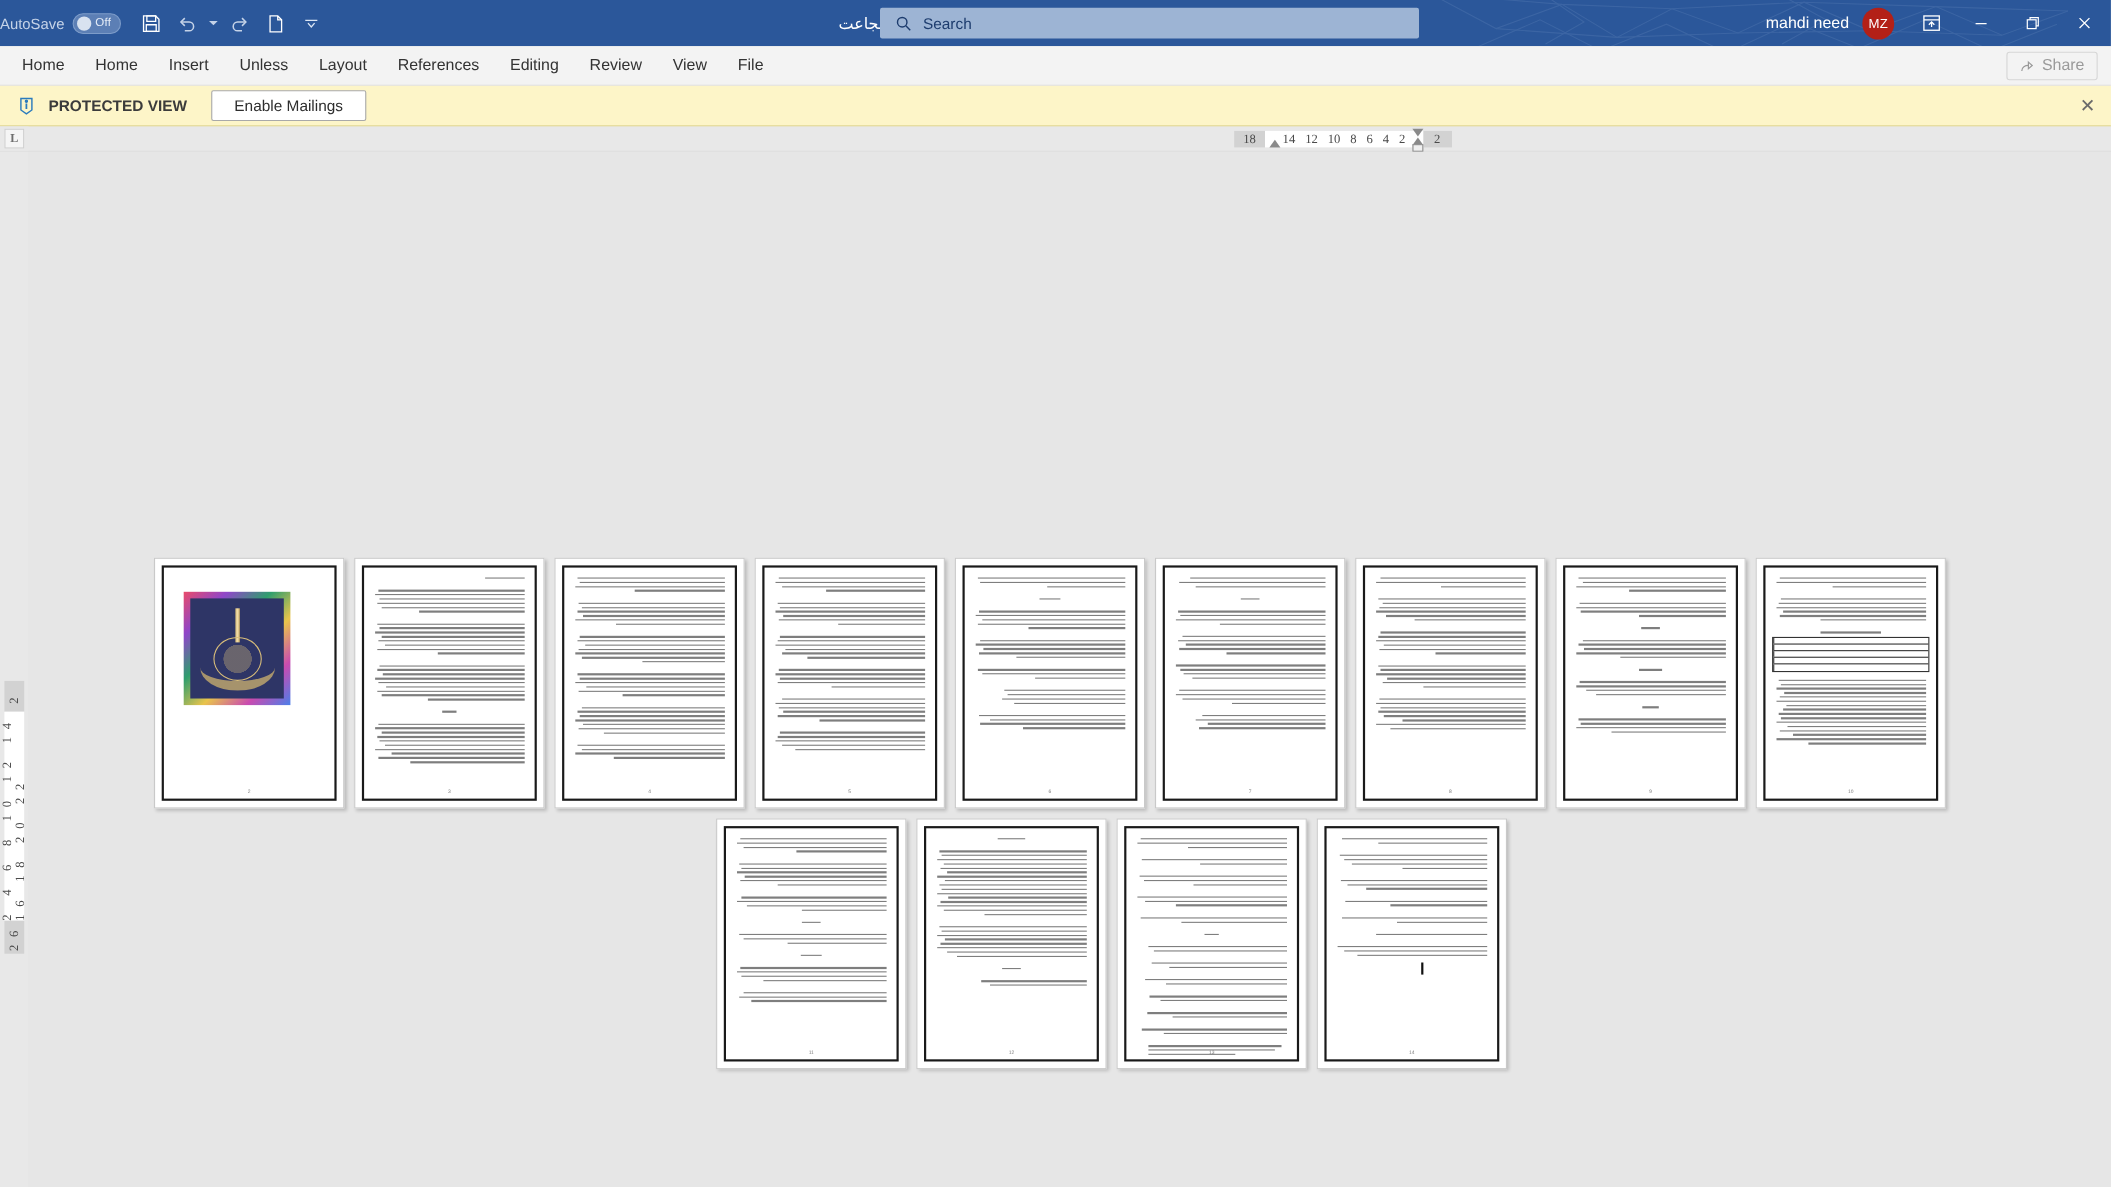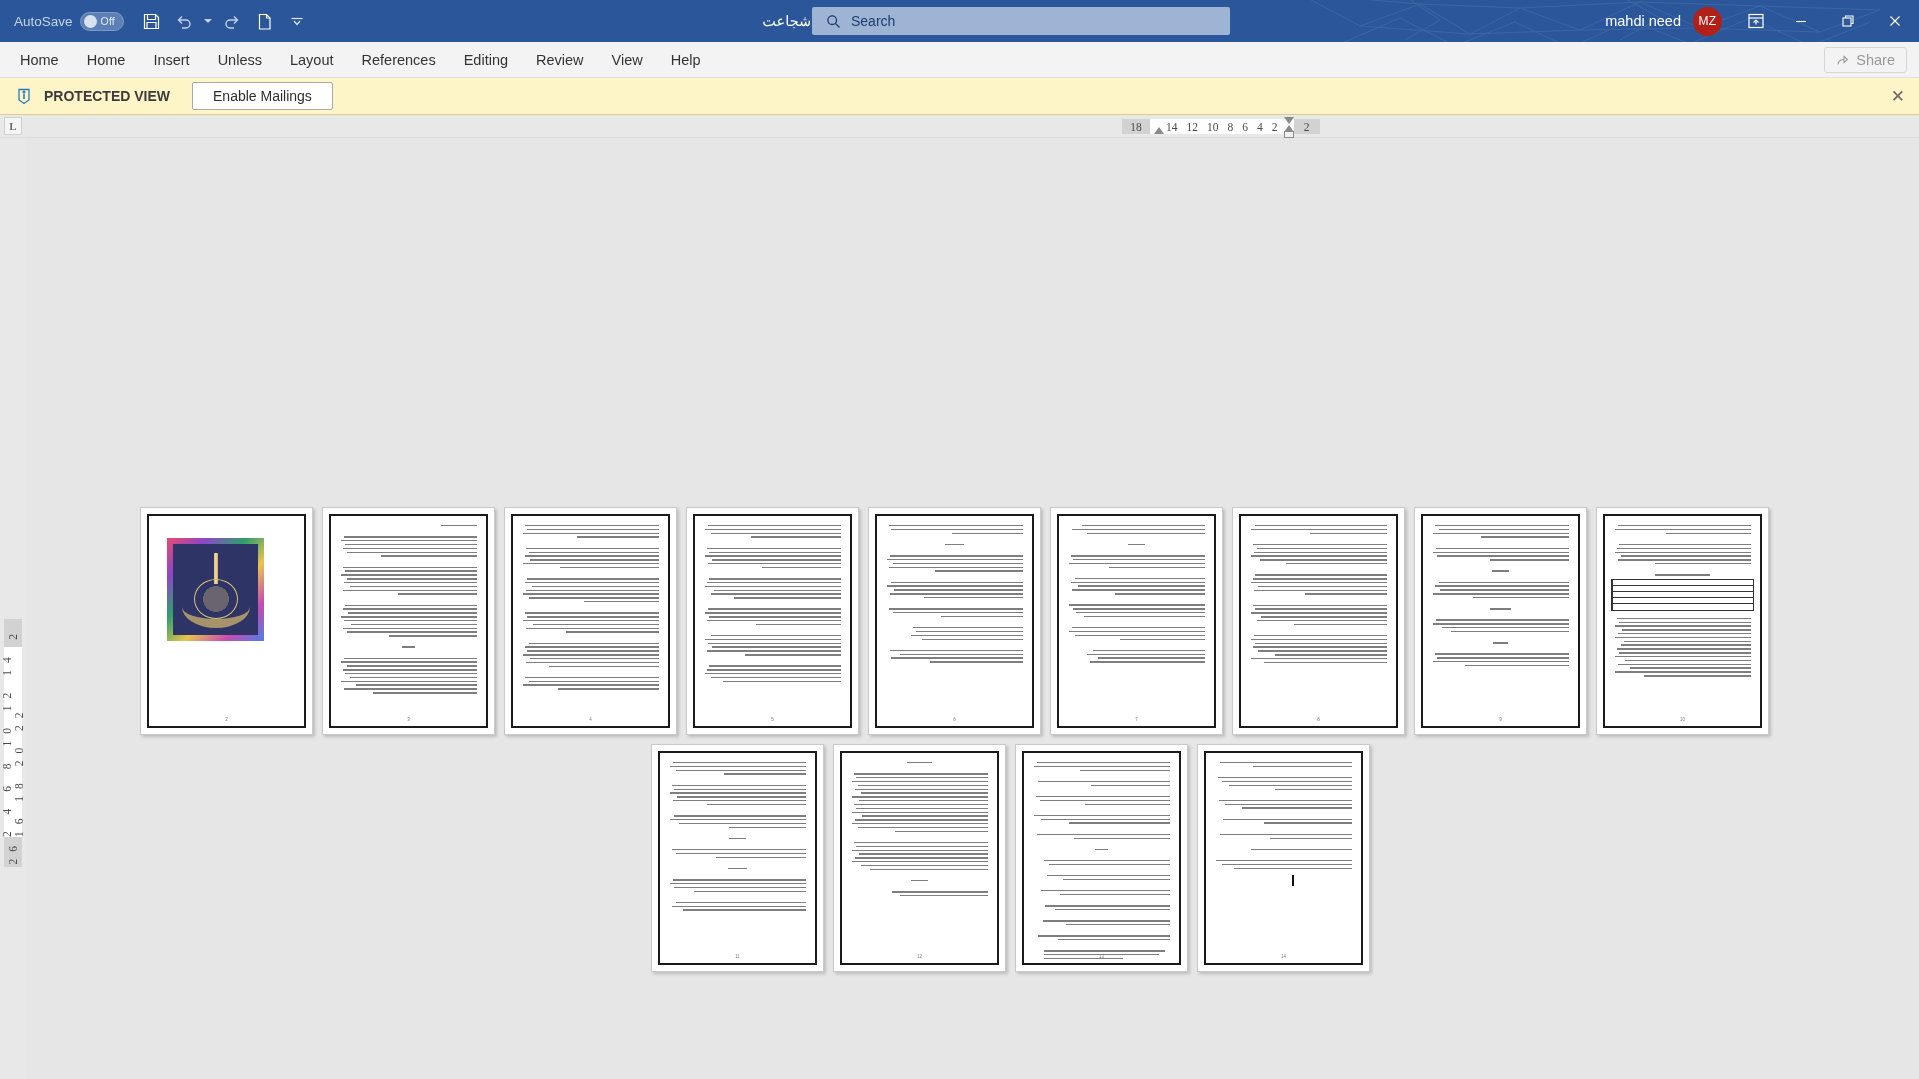--- a/index.html
+++ b/index.html
@@ -16,21 +16,21 @@
     display: flex; align-items: center;
     position: relative; color: #fff;
     overflow: hidden;
   }
   .titlebar .deco {
     position: absolute; inset: 0;
     opacity: .13; pointer-events: none;
   }
   .autosave {
     display: flex; align-items: center; gap: 7px;
-    margin-left: 14px; z-index: 2;
+    z-index: 2;
   }
   .autosave-label { font-size: 13.5px; color: #c5d3e8; }
   .toggle {
     width: 44px; height: 19px; border-radius: 10px;
     background: #5c7fb5; border: 1px solid #7d9cc9;
     display: flex; align-items: center; position: relative;
   }
   .toggle .knob {
     width: 13px; height: 13px; border-radius: 50%;
     background: #d8e2f0; margin-left: 3px;
@@ -53,24 +53,24 @@
   }
   .doc-title { font-size: 14.5px; direction: rtl; }
   .title-sep { font-size: 14px; color: #d7e1f1; }
   .title-meta { font-size: 14.5px; color: #f0f4fa; }
   .title-caret {
     width: 0; height: 0; border-left: 4px solid transparent;
     border-right: 4px solid transparent; border-top: 5px solid #e8eef7;
     margin-top: 3px; pointer-events: auto;
   }
   .searchbox {
-    position: absolute; left: 800px; width: 418px; height: 28px;
+    position: absolute; left: 800px; width: 490px; height: 28px;
     background: #9db4d4; border-radius: 2px;
     display: flex; align-items: center; gap: 10px;
-    padding-left: 14px; z-index: 2; margin-left: 12px;
+    padding-left: 14px; z-index: 2;
   }
   .searchbox .ph { font-size: 14px; color: #1d3c6e; }
   .title-right {
     margin-left: auto; display: flex; align-items: center;
     gap: 2px; z-index: 2; padding-right: 2px;
   }
   .username { font-size: 14.5px; margin-right: 10px; }
   .avatar {
     width: 29px; height: 29px; border-radius: 50%;
     background: #b32017; color: #fff; font-size: 12px;
@@ -408,21 +408,21 @@
 <div class="tabbar">
   <span class="tab">Home</span>
   <span class="tab">Home</span>
   <span class="tab">Insert</span>
   <span class="tab">Unless</span>
   <span class="tab">Layout</span>
   <span class="tab">References</span>
   <span class="tab">Editing</span>
   <span class="tab">Review</span>
   <span class="tab">View</span>
-  <span class="tab">Help</span>
+  <span class="tab">File</span>
   <span class="share-btn">
     <svg width="14" height="14" viewBox="0 0 14 14" fill="none" stroke="#9a9a9a" stroke-width="1.1">
       <path d="M2 11.5c0-3.5 3-5 6-5"></path>
         <path d="M8 3.5l3.5 3L8 9.5z"></path>
     </svg>
     <span>Share</span>
   </span>
 </div>
 
 <div class="pvbar">

